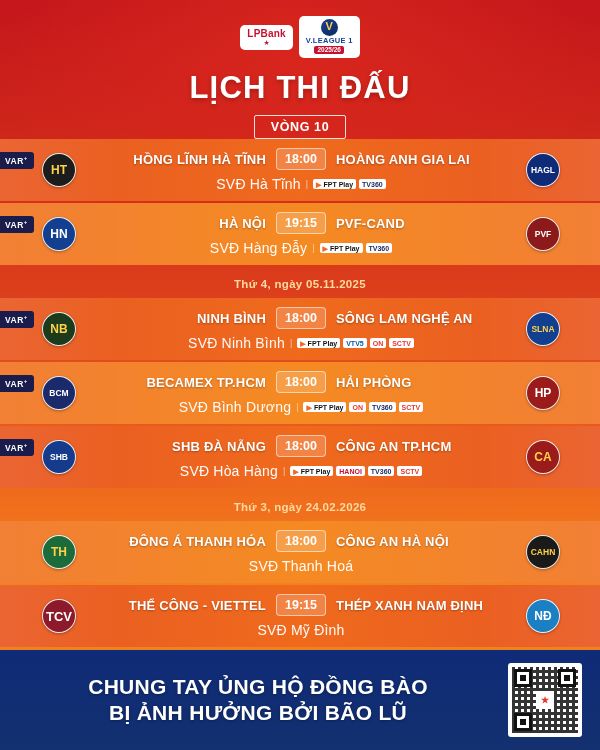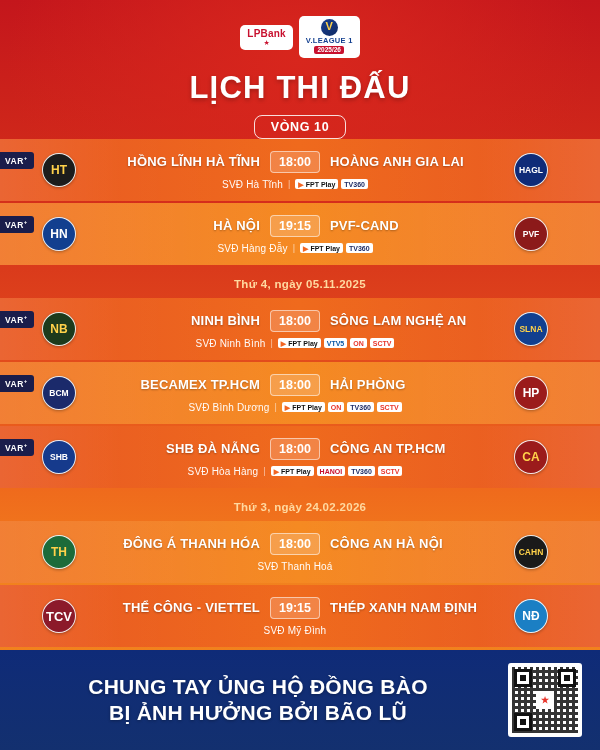--- a/index.html
+++ b/index.html
@@ -44,21 +44,21 @@
   .vl-season {
     font-size: 6.5px; font-weight: bold; color: #fff;
     background: #c8102e; border-radius: 2px; padding: 1px 3px; margin-top: 1px;
   }
   .title {
     color: #fff; font-size: 31px; font-weight: bold; letter-spacing: 1.2px;
     margin-top: 10px; text-shadow: 0 2px 4px rgba(0,0,0,.25);
   }
   .round-pill {
     display: inline-block; margin-top: 9px;
-    border: 1.5px solid rgba(255,255,255,.85); border-radius: 8px;
+    border: 1.5px solid rgba(255,255,255,.85); border-radius: 2px;
     color: #fff; font-size: 12.5px; font-weight: bold; letter-spacing: .6px;
     padding: 4px 16px;
   }
 
   
   .date-row {
     text-align: center; color: #ffd9a0; font-size: 11.5px; font-weight: bold;
     letter-spacing: .3px; padding: 11px 0 8px;
   }
 
@@ -97,21 +97,21 @@
   .crest {
     width: 34px; height: 34px; border-radius: 50%;
     flex: 0 0 34px;
     display: flex; align-items: center; justify-content: center;
     font-size: 13px; font-weight: bold; color: #fff;
     border: 1.5px solid rgba(255,255,255,.9);
     box-shadow: 0 1px 3px rgba(0,0,0,.3);
     overflow: hidden;
   }
   .crest.home { margin-left: 42px; }
-  .crest.away { margin-right: 52px; }
+  .crest.away { margin-right: 40px; }
 
   .center {
     flex: 1 1 auto;
     display: flex; flex-direction: column; align-items: center;
     z-index: 2;
   }
   .teams {
     display: flex; align-items: center; justify-content: center;
     width: 100%;
   }
@@ -125,21 +125,21 @@
     background: rgba(255,255,255,.18);
     border: 1px solid rgba(255,255,255,.55);
     border-radius: 4px;
     color: #fff; font-size: 12.5px; font-weight: bold;
     padding: 3px 8px; min-width: 48px; text-align: center;
   }
   .meta {
     display: flex; align-items: center; justify-content: center; gap: 5px;
     margin-top: 6px;
   }
-  .venue { color: #fff; font-size: 10px; letter-spacing: .2px; opacity: .97; }
+  .venue { color: #fff; font-size: 14px; letter-spacing: .2px; opacity: .97; }
   .sep { color: rgba(255,255,255,.6); font-size: 9px; }
   .bcast {
     display: flex; align-items: center; gap: 3px;
   }
   .chip {
     background: #fff; border-radius: 2px;
     font-size: 7px; font-weight: bold; color: #1a1a1a;
     padding: 1.5px 3px; line-height: 1; white-space: nowrap;
   }
   .chip.fpt { color: #111; display: flex; align-items: center; gap: 2px; }

